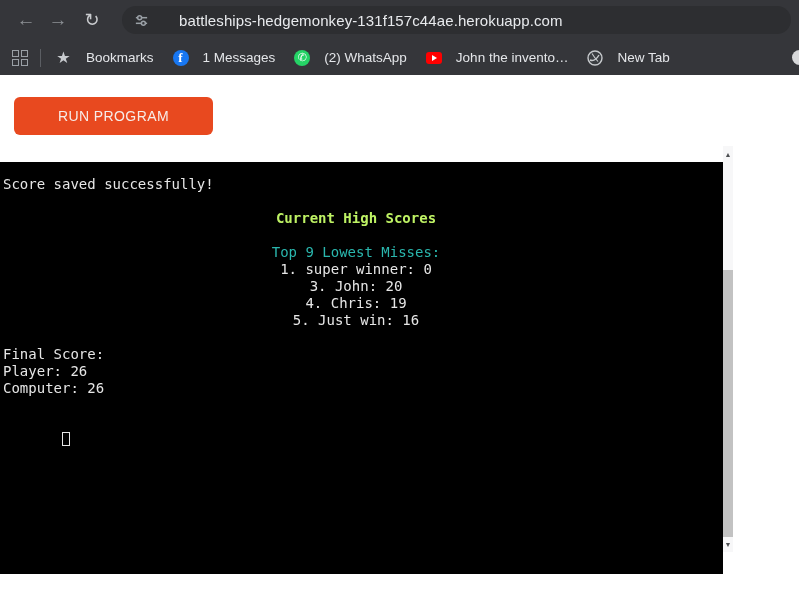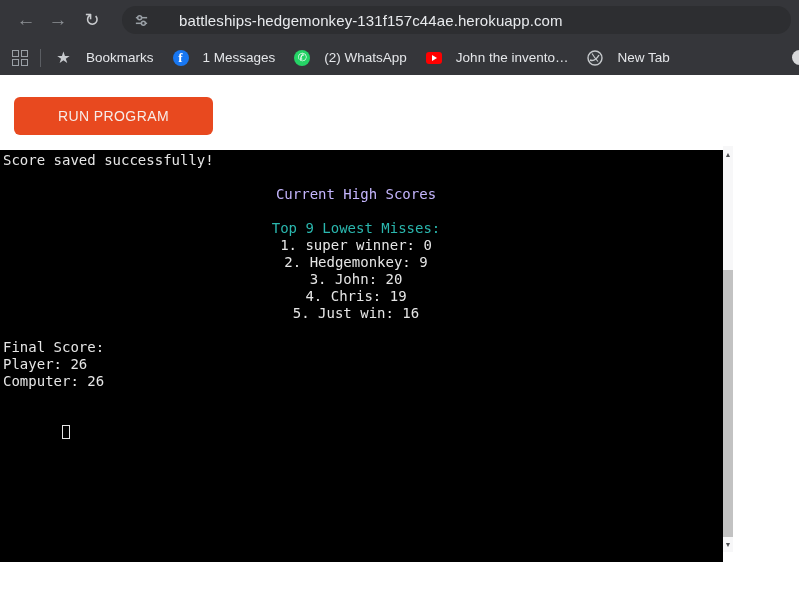--- a/index.html
+++ b/index.html
@@ -32,26 +32,26 @@
   .fav.ring { background:#fff; border:4px solid #e8531f; }
   .edge-fav { position:absolute; right:-8px; top:10px; width:15px; height:15px; border-radius:50%; background:#d7d8da; }
 
   
   .run-btn { position:absolute; left:14px; top:97px; width:199px; height:38px;
              background:#e8491f; border:none; border-radius:6px; color:#f7ece8;
              font-family:"Liberation Sans", sans-serif; font-size:14px; font-weight:500;
              letter-spacing:0.4px; cursor:pointer; }
 
   .term-wrap { position:absolute; left:0; top:146px; width:733px; height:406px; }
-  .terminal  { position:absolute; left:0; top:4px; width:723px; height:412px; background:#000;
-               padding-top:2px; cursor:text; }
+  .terminal  { position:absolute; left:0; top:16px; width:723px; height:412px; background:#000;
+               padding-top:14px; cursor:text; }
   .tl { height:17px; line-height:17px; font-family:"DejaVu Sans Mono", monospace;
         font-size:14px; color:#e6e6e6; padding-left:3px; white-space:pre; }
   .tl.c { width:710px; text-align:center; padding-left:2px; }
-  .tl.purple { color:#c4b5fd; }
+  .tl.purple { color:#bef264;font-weight:bold; }
   .tl.cyan   { color:#2ab7ae; }
   .cursor { display:inline-block; width:8px; height:14px; border:1.5px solid #e6e6e6;
             vertical-align:-2px; margin-left:8px; }
 
   .scrollbar { position:absolute; right:0; top:0; width:10px; height:406px; background:#f7f7f8; }
   .sb-arrow { position:absolute; left:0; width:10px; height:12px; color:#4d4f52; font-size:7px;
               display:flex; align-items:center; justify-content:center; cursor:pointer; }
   .sb-arrow.up { top:2px; }
   .sb-arrow.down { bottom:2px; }
   .sb-thumb { position:absolute; left:0; top:124px; width:10px; height:267px; background:#c2c2c2; cursor:pointer; }
@@ -127,21 +127,20 @@
 <button class="run-btn">RUN PROGRAM</button>
 
 <div class="term-wrap">
   <div class="terminal">
     <div class="tl">Score saved successfully!</div>
     <div class="tl"></div>
     <div class="tl c purple">Current High Scores</div>
     <div class="tl"></div>
     <div class="tl c cyan">Top 9 Lowest Misses:</div>
     <div class="tl c">1. super winner: 0</div>
-    <div class="tl c">2. Hedgemonkey: 9</div>
     <div class="tl c">3. John: 20</div>
     <div class="tl c">4. Chris: 19</div>
     <div class="tl c">5. Just win: 16</div>
     <div class="tl"></div>
     <div class="tl">Final Score:</div>
     <div class="tl">Player: 26</div>
     <div class="tl">Computer: 26</div>
     <div class="tl"></div>
     <div class="tl">
       <span class="cursor"></span>

